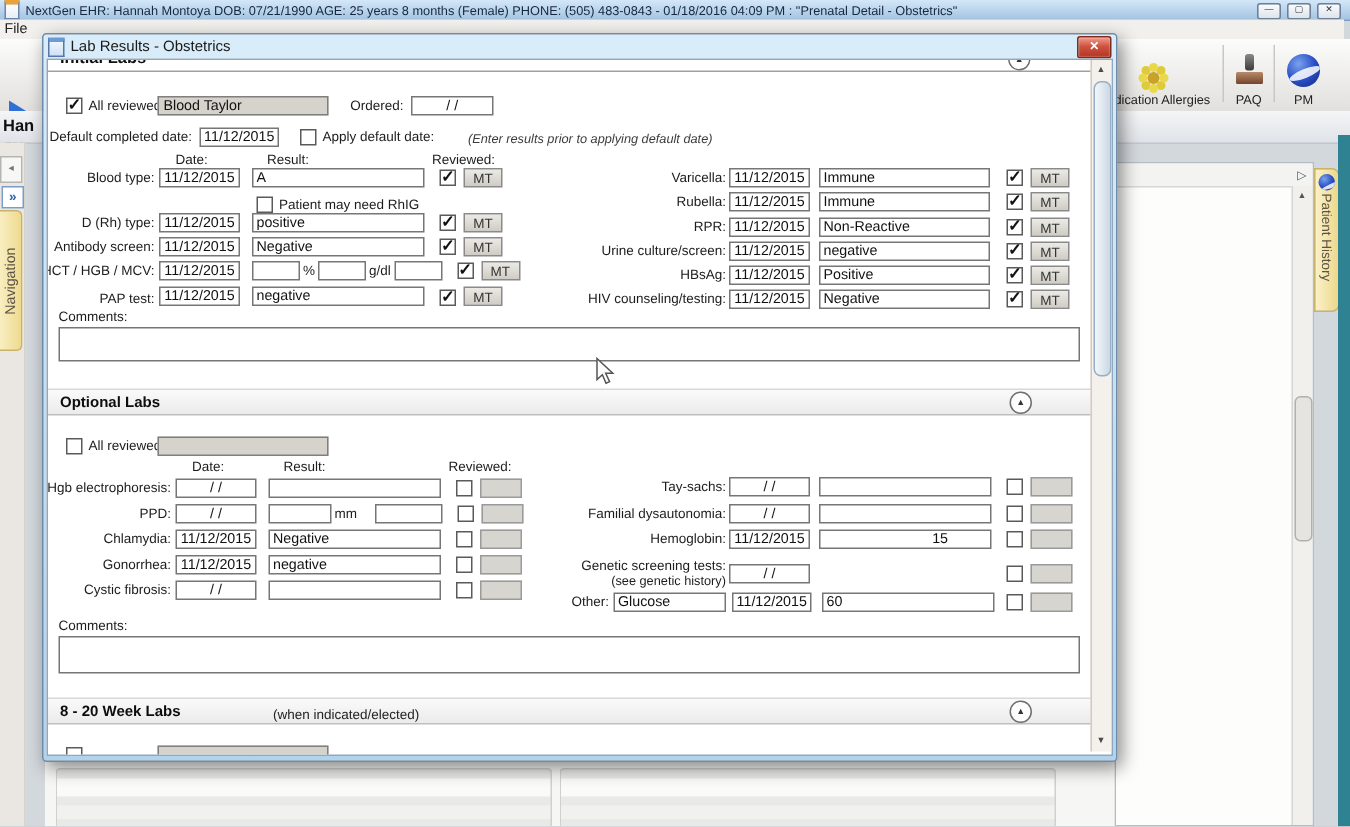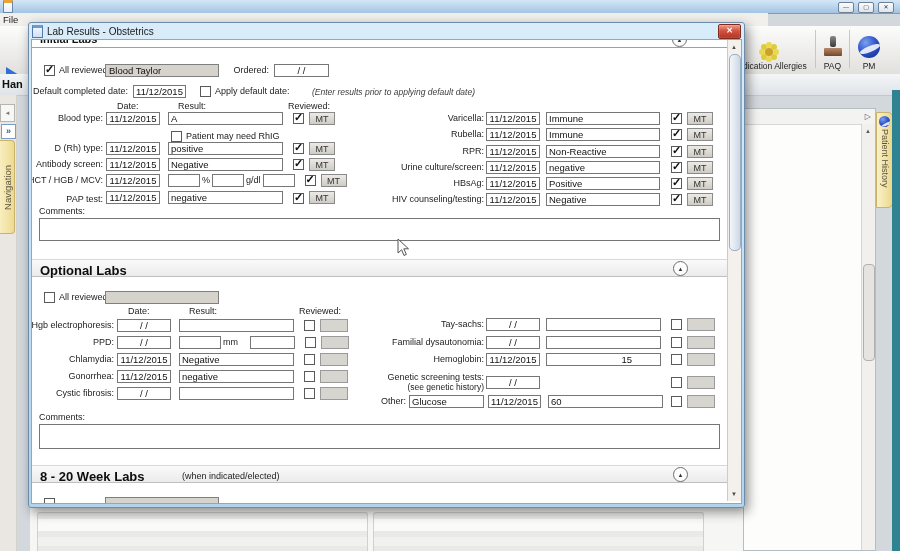--- a/index.html
+++ b/index.html
@@ -6,21 +6,21 @@
   body{font-family:"Liberation Sans",sans-serif;background:#9aa2aa;}
   .screen{position:relative;width:900px;height:551px;background:#d3d8dd;overflow:hidden;font-size:10px;color:#1c1c1c;}
   .abs{position:absolute;}
 
   
   .titlebar{position:absolute;left:0;top:0;width:900px;height:13px;background:linear-gradient(#d4e7f8,#a3c4e2);border-bottom:1px solid #7d9cbd;display:flex;align-items:center;}
   .appicon{width:8px;height:9px;margin:0 4px 0 3px;background:linear-gradient(#fdfdfd,#e8eef6);border:1px solid #6a86a8;border-top:3px solid #e8a33d;}
   .titletext{font-size:8.5px;color:#16273f;white-space:nowrap;}
   .winbtns{position:absolute;right:6px;top:2px;display:flex;gap:4px;}
   .winbtn{width:14px;height:9px;background:linear-gradient(#fbfcfd,#dde4ec);border:1px solid #6e8095;border-radius:2px;font-size:6px;line-height:8px;text-align:center;color:#333;}
-  .menubar{position:absolute;left:0;top:13px;width:768px;height:13px;background:#f2f0ed;border-bottom:1px solid #dcd9d4;}
+  .menubar{position:absolute;left:0;top:13px;width:896px;height:13px;background:#f2f0ed;border-bottom:1px solid #dcd9d4;}
   .menuitem{position:absolute;left:3px;top:1px;font-size:9.5px;color:#222;}
   .toolbar{position:absolute;left:0;top:26px;width:900px;height:48px;background:linear-gradient(#fcfcfb,#e1e0dd);border-bottom:1px solid #b9b7b3;}
   .tb-item{position:absolute;top:3px;height:42px;display:flex;flex-direction:column;align-items:center;justify-content:flex-end;}
   .tb-label{font-size:8.5px;color:#222;margin-top:2px;white-space:nowrap;}
   .tb-sep{position:absolute;top:4px;width:1px;height:38px;background:#c9c7c3;}
   .flower{position:relative;width:8px;height:8px;margin:4px 10px 3px 10px;background:#c9a227;border-radius:50%;
     box-shadow:0 -7px 0 -1px #e9d84c,0 7px 0 -1px #e9d84c,-7px 0 0 -1px #e9d84c,7px 0 0 -1px #e9d84c,-5px -5px 0 -1px #dfcb3a,5px -5px 0 -1px #dfcb3a,-5px 5px 0 -1px #dfcb3a,5px 5px 0 -1px #dfcb3a;}
   .stamp{position:relative;width:22px;height:22px;margin-bottom:1px;}
   .stamp::before{content:"";position:absolute;left:8px;top:0;width:6px;height:11px;background:linear-gradient(#8a8a8a,#3a3a3a);border-radius:2px;}
   .stamp::after{content:"";position:absolute;left:2px;top:12px;width:18px;height:8px;background:linear-gradient(#b88a6a,#74452c);border-radius:1px;}
@@ -61,21 +61,21 @@
   .dlg-close{width:21px;height:13px;border-radius:2px;background:linear-gradient(#f09d8c,#d05340 45%,#b23524);border:1px solid #7e2a1c;color:#fff;font-size:8px;font-weight:bold;text-align:center;line-height:12px;box-shadow:inset 0 0 1px #ffd;}
   .dlg-content{position:relative;background:#fff;border:1px solid #90a8be;height:463px;overflow:hidden;}
   .dsb{position:absolute;right:0;top:0;width:13px;height:461px;background:#f4f1ec;border-left:1px solid #cfcac2;}
   .dsb .sa{position:absolute;left:0;width:12px;height:12px;font-size:6px;color:#4a4a4a;text-align:center;line-height:12px;}
   .dsb .thumb{position:absolute;left:1px;top:14px;width:10px;height:195px;background:linear-gradient(90deg,#f2f6fa,#ccd8e5);border:1px solid #98aec5;border-radius:5px;}
 
   .hdrcut{position:absolute;left:0;top:0;width:698px;height:7px;border-bottom:1px solid #a0a0a0;overflow:hidden;}
   .hdrcut b{position:absolute;left:8px;top:-7px;font-size:11px;color:#111;}
   .circle{position:absolute;width:15px;height:15px;border:1px solid #6e6e6e;border-radius:50%;background:#fdfdfd;font-size:6px;color:#333;text-align:center;line-height:14px;box-sizing:border-box;}
   .sechdr{position:absolute;left:0;width:698px;height:18px;background:linear-gradient(#fafafa,#ebebeb);border-top:1px solid #d8d8d8;border-bottom:1px solid #bfbfbf;box-sizing:border-box;}
-  .sechdr b{position:absolute;left:8px;top:3px;font-size:13px;color:#0d0d0d;}
+  .sechdr b{position:absolute;left:8px;top:3px;font-size:10px;color:#0d0d0d;}
   .sechdr .note{position:absolute;left:150px;top:5px;font-size:9px;color:#222;}
   .sechdr .circle{right:42px;top:1px;}
 
   .fld{background:#fff;border:1px solid #767676;height:13px;box-sizing:border-box;font-family:"Liberation Sans",sans-serif;font-size:9.5px;padding:0 2px;color:#111;flex:0 0 auto;}
   input.fld{outline:none;}
   .datef{text-align:center;width:54px;}
   .res{width:115px;}
   .rres{text-align:right;padding-right:28px;}
   .cb{width:11px;height:11px;background:#fff;border:1px solid #5a5a5a;box-sizing:border-box;position:relative;flex:0 0 auto;}
   .cb.on::after{content:"\2713";position:absolute;left:0;top:-3px;font-size:11px;font-weight:bold;color:#111;}
@@ -98,20 +98,21 @@
   .comments{position:absolute;left:7px;width:681px;border:1px solid #767676;background:#fff;box-sizing:border-box;resize:none;font-family:"Liberation Sans",sans-serif;font-size:10px;outline:none;}
   .cursor{position:absolute;left:397px;top:238px;z-index:50;}
 </style>
 </head>
 <body>
 
 <div class="screen">
 
   <div class="titlebar">
     <span class="appicon"></span>
+    <span class="titletext">NextGen EHR: Hannah Montoya  DOB: 07/21/1990  AGE: 25 years 8 months  (Female)  PHONE: (505) 483-0843 - 01/18/2016 04:09 PM : "Prenatal Detail - Obstetrics"</span>
     <span class="winbtns">
       <span class="winbtn">—</span>
       <span class="winbtn">▢</span>
       <span class="winbtn">✕</span>
     </span>
   </div>
 
   <div class="menubar">
     <span class="menuitem">File</span>
   </div>

